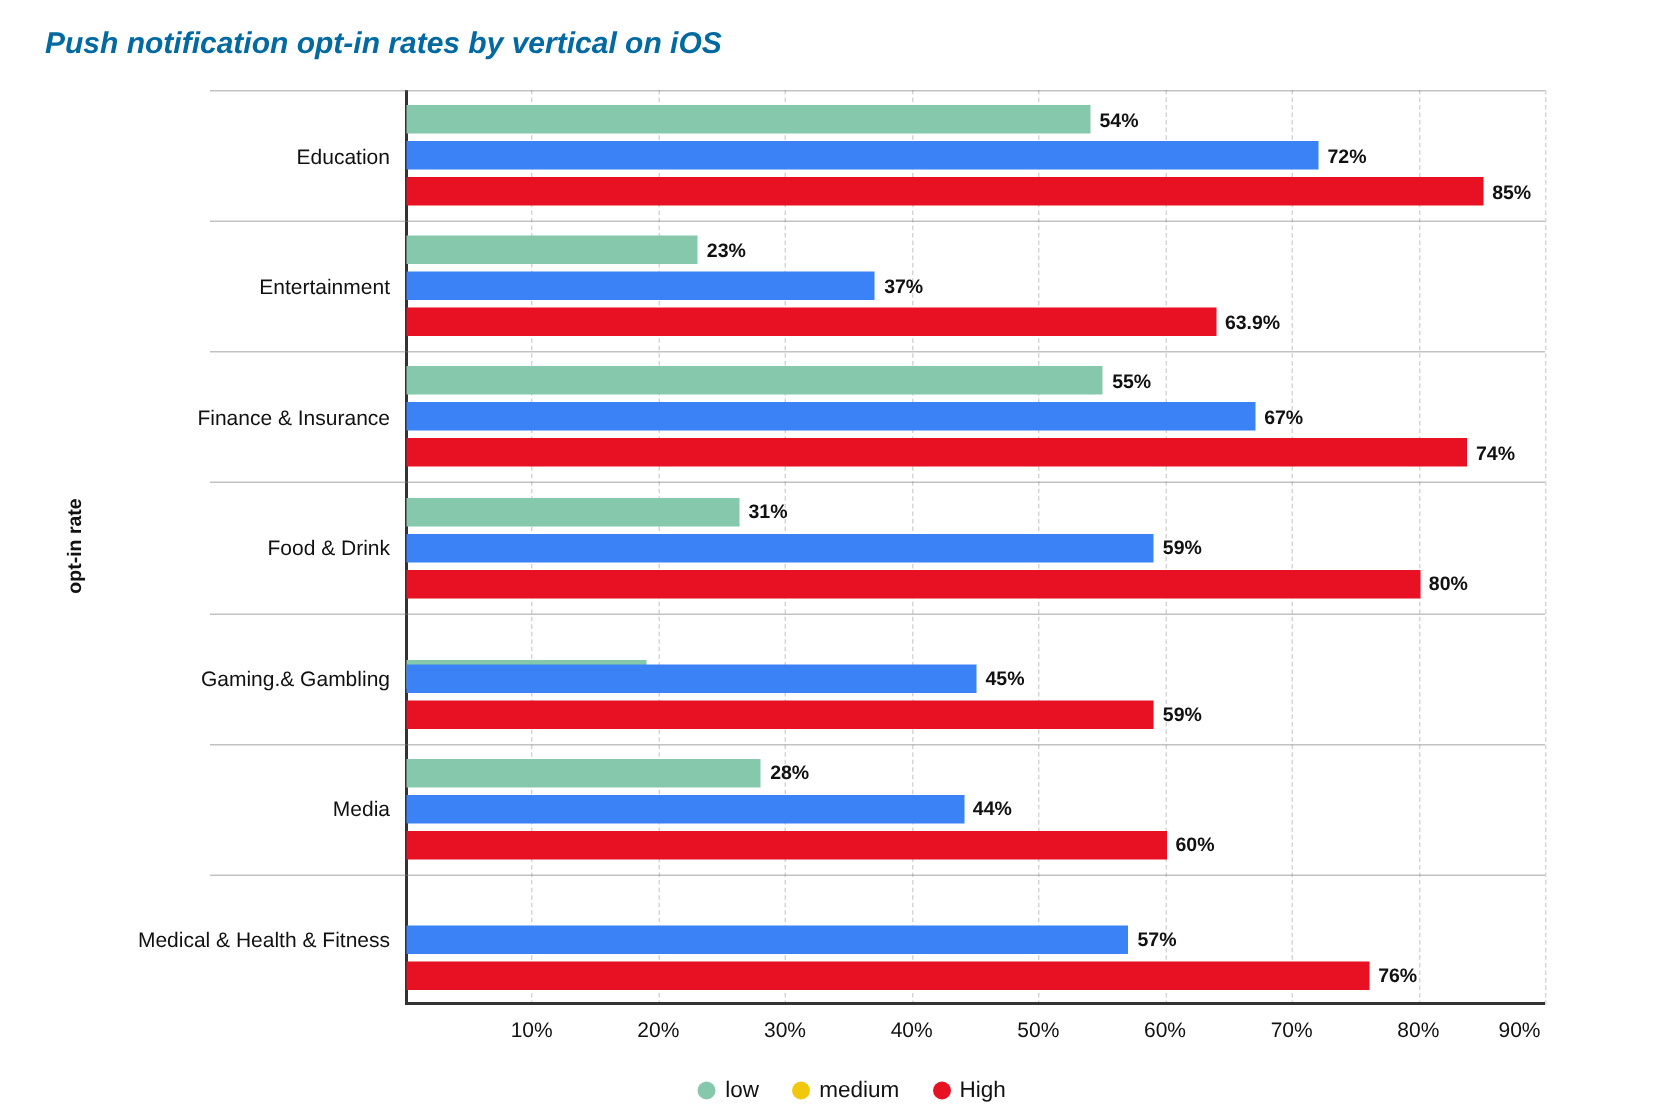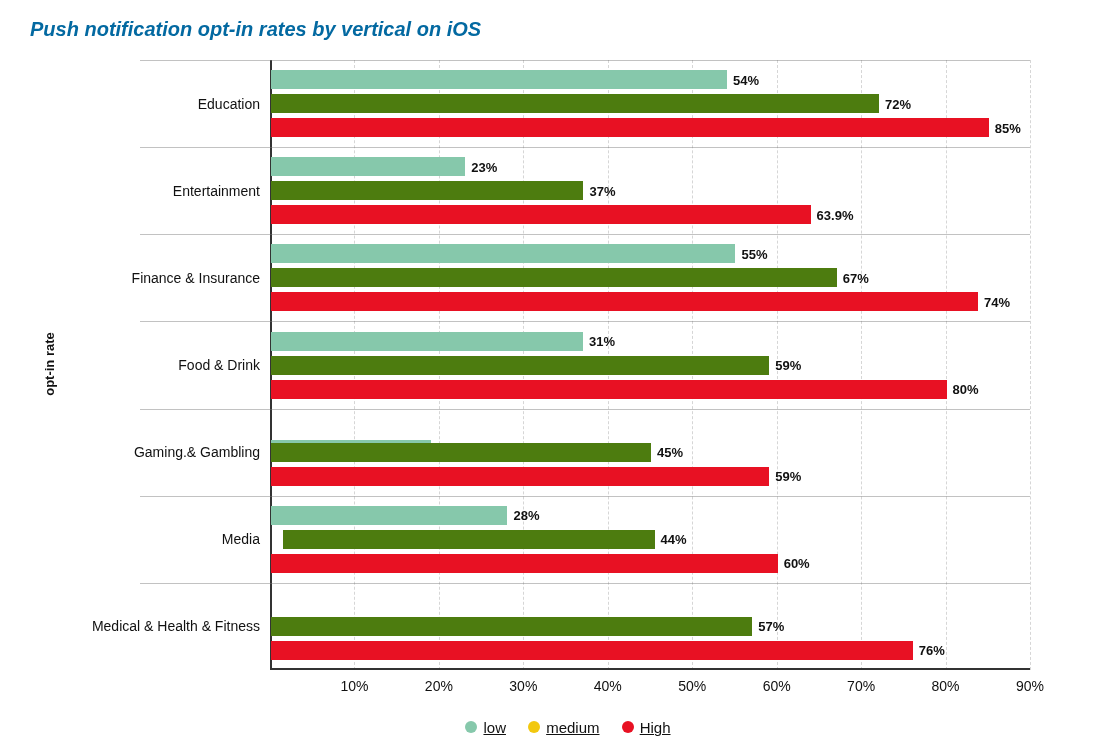--- a/index.html
+++ b/index.html
@@ -91,21 +91,21 @@
     left: -130px;
     right: 0;
   }
   .bar {
     position: absolute;
     height: 19px;
     left: 1px;
     box-sizing: border-box;
   }
   .bar.low    { background: #86c8ab; }
-  .bar.medium { background: #4d7c0f; }
+  .bar.medium { background: #3b82f6; }
   .bar.high   { background: #e81123; }
   .bar .val {
     position: absolute;
     left: 100%;
     top: 50%;
     transform: translateY(-50%);
     padding-left: 6px;
     font-size: 13px;
     font-weight: 700;
     color: #111;
@@ -124,21 +124,21 @@
     display: inline-block;
     width: 12px;
     height: 12px;
     border-radius: 50%;
     vertical-align: middle;
     margin: 0 6px 2px 18px;
   }
   .legend .swatch.low    { background: #86c8ab; }
   .legend .swatch.medium { background: #f2c80f; }
   .legend .swatch.high   { background: #e81123; }
-  .legend span.lbl { vertical-align: middle; text-decoration: underline; }
+  .legend span.lbl { vertical-align: middle; }
 </style>
 </head>
 <body>
 
 <div class="frame">
 
   <div class="title">Push notification opt-in rates by vertical on iOS</div>
 
   <div class="ylabel-wrap">
     <div class="ylabel-inner">opt-in rate</div>
@@ -158,21 +158,21 @@
       <div class="xtick" style="left: 337.778px;">40%</div>
       <div class="grid" style="left: 422.222px;"></div>
       <div class="xtick" style="left: 422.222px;">50%</div>
       <div class="grid" style="left: 506.667px;"></div>
       <div class="xtick" style="left: 506.667px;">60%</div>
       <div class="grid" style="left: 591.111px;"></div>
       <div class="xtick" style="left: 591.111px;">70%</div>
       <div class="grid" style="left: 675.556px;"></div>
       <div class="xtick" style="left: 675.556px;">80%</div>
       <div class="grid" style="left: 760px;"></div>
-      <div class="xtick" style="left: 760px;">90%</div>
+      <div class="xtick" style="left: 743px;">90%</div>
       <div class="cat-sep" style="top: 0px;"></div>
       <div class="cat-label" style="top: 35.5714px; left: -10px; transform: translateX(-100%);">Education</div>
       <div class="bar low" style="top: 10.0714px; width: 456px;">
         <span class="val">54%</span>
       </div>
       <div class="bar medium" style="top: 34.0714px; width: 608px;">
         <span class="val">72%</span>
       </div>
       <div class="bar high" style="top: 58.0714px; width: 717.778px;">
         <span class="val">85%</span>
@@ -194,21 +194,21 @@
         <span class="val">55%</span>
       </div>
       <div class="bar medium" style="top: 208.357px; width: 565.778px;">
         <span class="val">67%</span>
       </div>
       <div class="bar high" style="top: 232.357px; width: 707px;">
         <span class="val">74%</span>
       </div>
       <div class="cat-sep" style="top: 261.429px;"></div>
       <div class="cat-label" style="top: 297px; left: -10px; transform: translateX(-100%);">Food &amp; Drink</div>
-      <div class="bar low" style="top: 271.5px; width: 312px;">
+      <div class="bar low" style="top: 271.5px; width: 222px;">
         <span class="val">31%</span>
       </div>
       <div class="bar medium" style="top: 295.5px; width: 498.222px;">
         <span class="val">59%</span>
       </div>
       <div class="bar high" style="top: 319.5px; width: 675.556px;">
         <span class="val">80%</span>
       </div>
       <div class="cat-sep" style="top: 348.571px;"></div>
       <div class="cat-label" style="top: 384.143px; left: -10px; transform: translateX(-100%);">Gaming.&amp; Gambling</div>
@@ -219,21 +219,21 @@
         <span class="val">45%</span>
       </div>
       <div class="bar high" style="top: 406.643px; width: 498.222px;">
         <span class="val">59%</span>
       </div>
       <div class="cat-sep" style="top: 435.714px;"></div>
       <div class="cat-label" style="top: 471.286px; left: -10px; transform: translateX(-100%);">Media</div>
       <div class="bar low" style="top: 445.786px; width: 236.444px;">
         <span class="val">28%</span>
       </div>
-      <div class="bar medium" style="top: 469.786px; width: 371.556px; margin-left: 12px;">
+      <div class="bar medium" style="top: 469.786px; width: 371.556px;">
         <span class="val">44%</span>
       </div>
       <div class="bar high" style="top: 493.786px; width: 506.667px;">
         <span class="val">60%</span>
       </div>
       <div class="cat-sep" style="top: 522.857px;"></div>
       <div class="cat-label" style="top: 558.429px; left: -10px; transform: translateX(-100%);">Medical &amp; Health &amp; Fitness</div>
       <div class="bar medium" style="top: 556.929px; width: 481.333px;">
         <span class="val">57%</span>
       </div>

